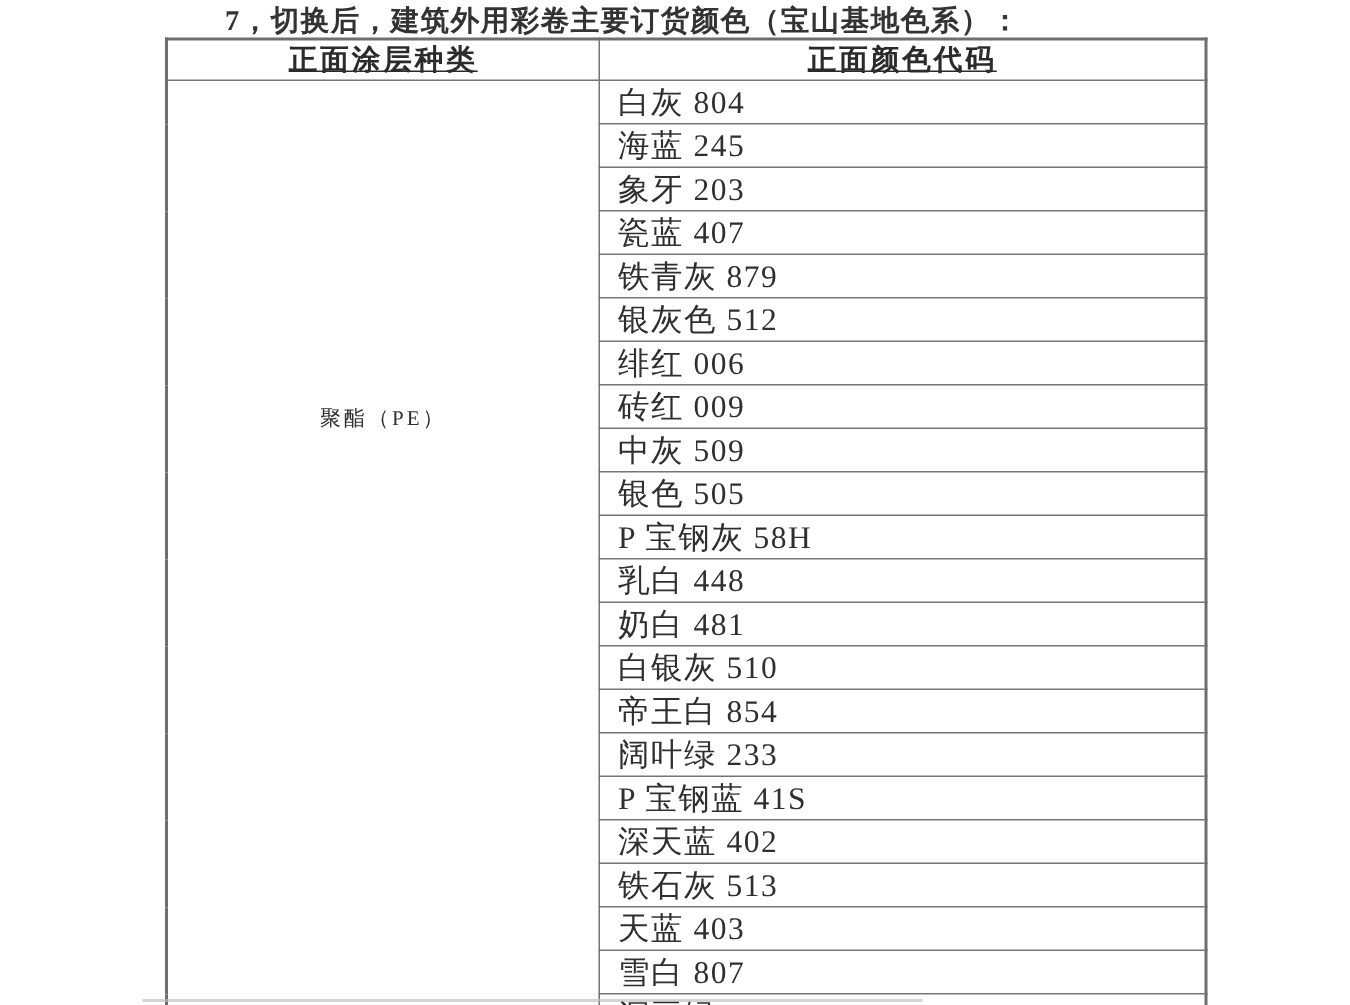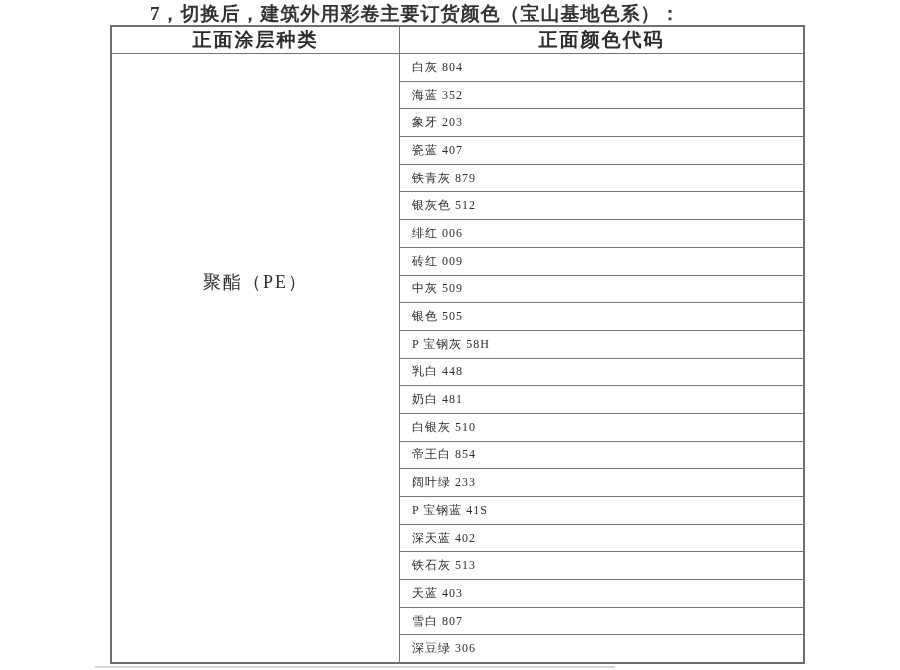--- a/index.html
+++ b/index.html
@@ -50,42 +50,43 @@
     width: 403px;
   }
   table.color-table th {
     height: 26px;
     font-size: 19px;
     font-weight: 700;
     letter-spacing: 2px;
     text-align: center;
     color: #2b2b2b;
     padding: 0;
+    text-decoration: underline;
   }
   table.color-table td.code-cell {
     height: 26.7px;
-    font-size: 12px;
+    font-size: 21px;
     letter-spacing: 1px;
     padding: 0 0 0 12px;
     vertical-align: middle;
     color: #2f2f2f;
   }
   td.type-cell {
     position: relative;
     vertical-align: top;
     background:
       linear-gradient(180deg, rgba(255,255,255,0) 0%, rgba(255,255,255,0) 100%);
   }
   .type-label {
     position: absolute;
     left: 0;
     right: 0;
     top: 216px;
     text-align: center;
-    font-size: 18px;
+    font-size: 14px;
     letter-spacing: 2px;
     color: #2f2f2f;
   }
   
   .scan-artifact {
     position: absolute;
     left: 95px;
     top: 666px;
     width: 520px;
     height: 2px;
@@ -106,21 +107,21 @@
     </tr>
   </thead>
   <tbody>
     <tr>
       <td class="type-cell" rowspan="22">
         <span class="type-label">聚酯（PE）</span>
       </td>
       <td class="code-cell">白灰 804</td>
     </tr>
     <tr>
-        <td class="code-cell">海蓝 352</td>
+        <td class="code-cell">海蓝 245</td>
       </tr>
     <tr>
         <td class="code-cell">象牙 203</td>
       </tr>
     <tr>
         <td class="code-cell">瓷蓝 407</td>
       </tr>
     <tr>
         <td class="code-cell">铁青灰 879</td>
       </tr>

